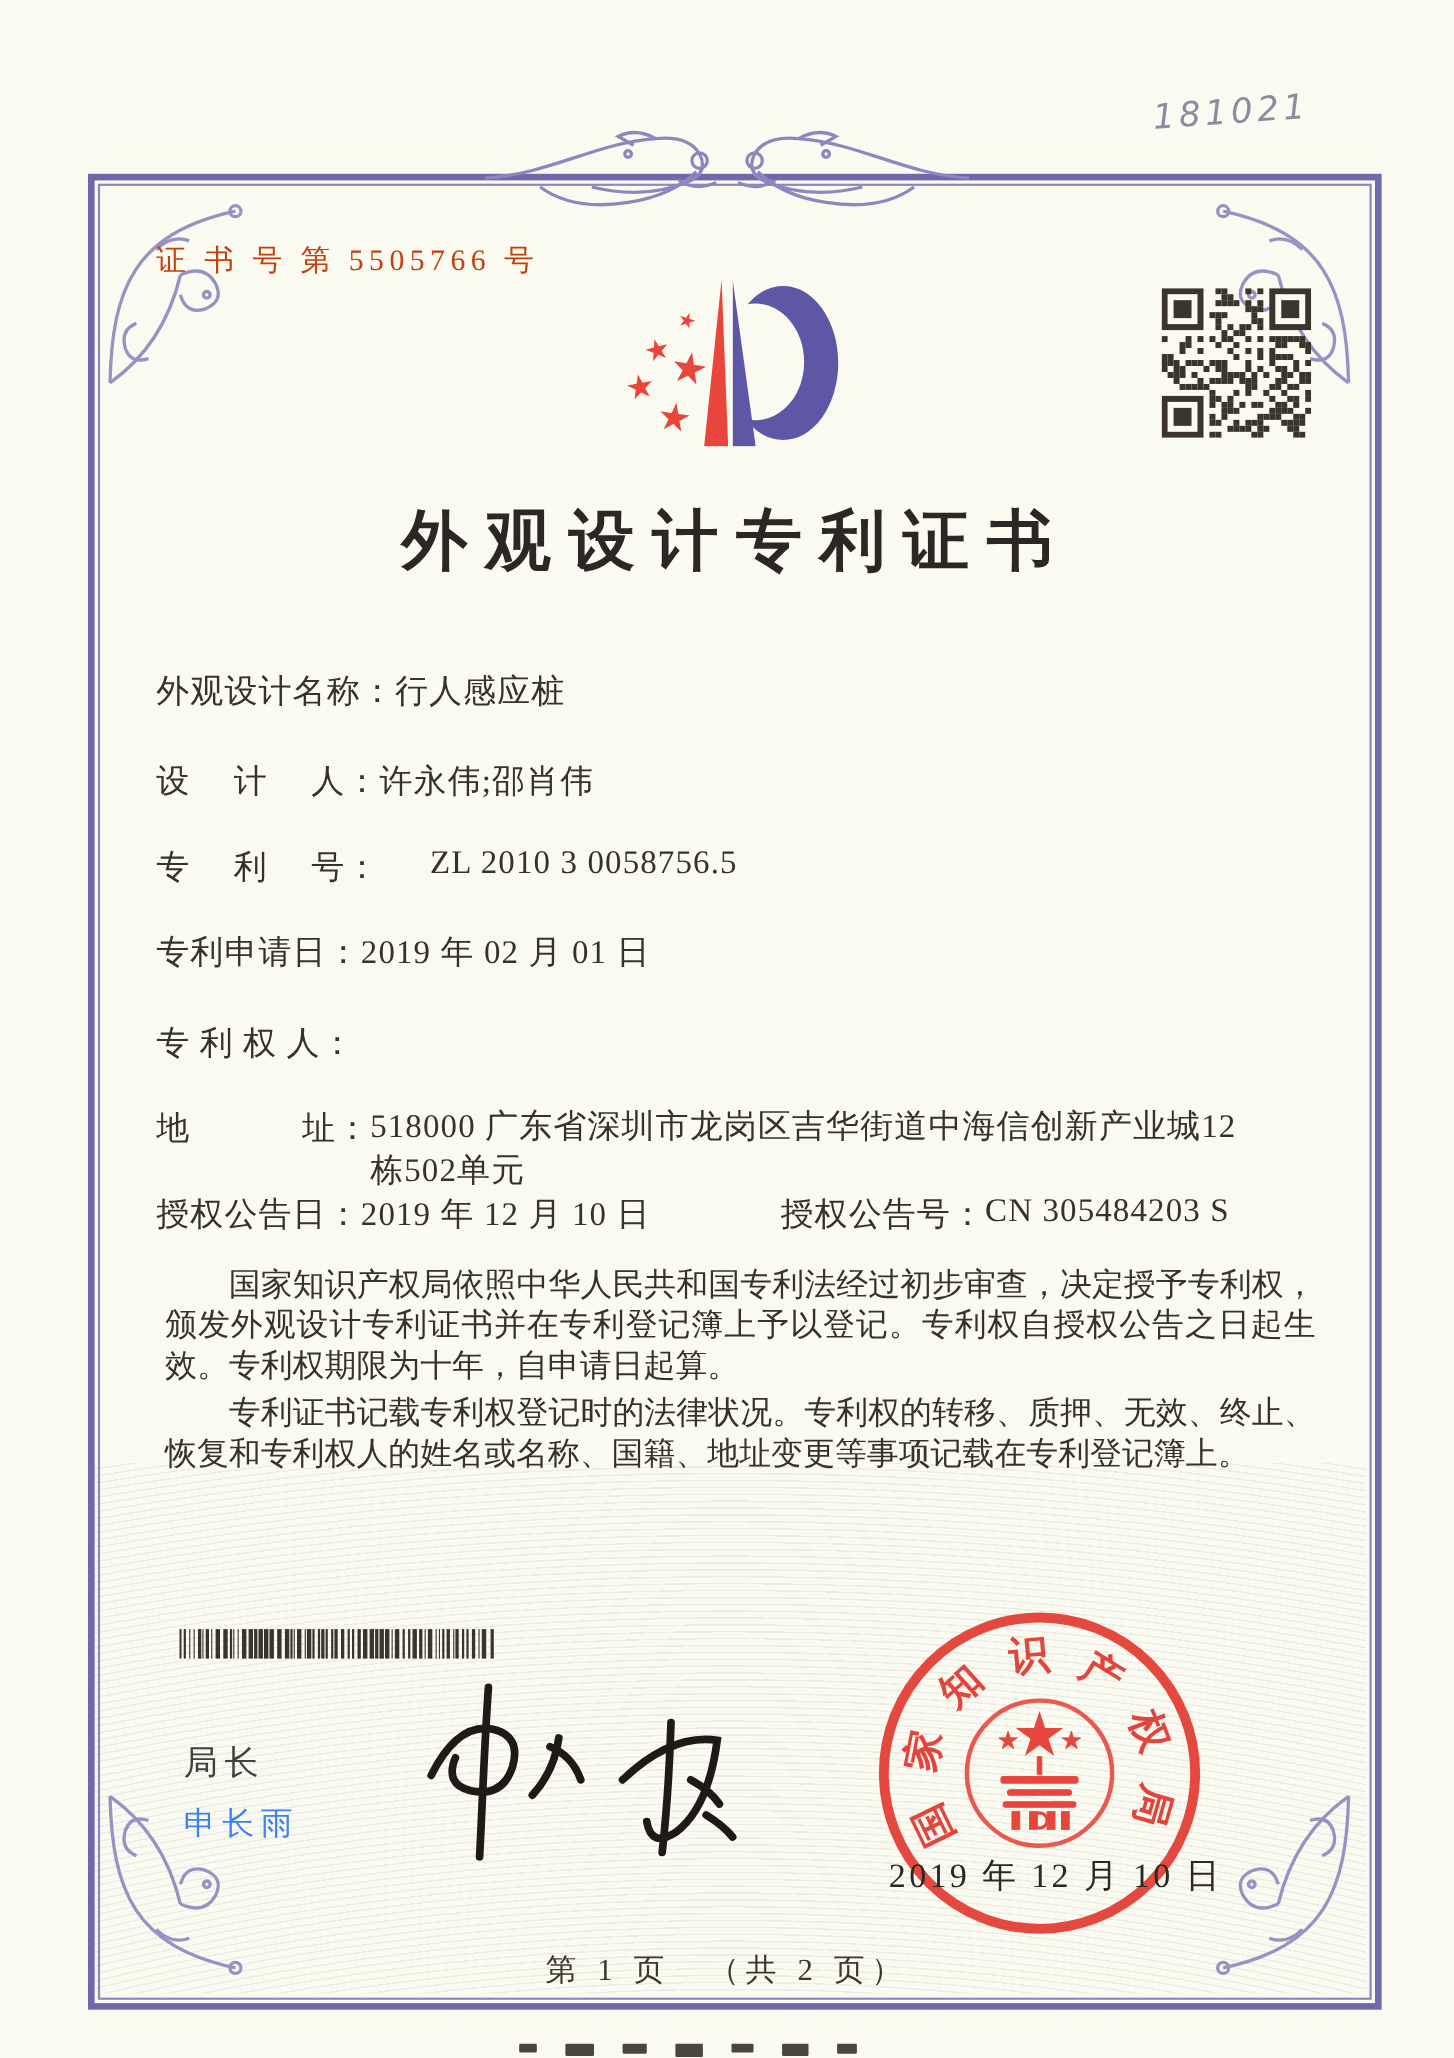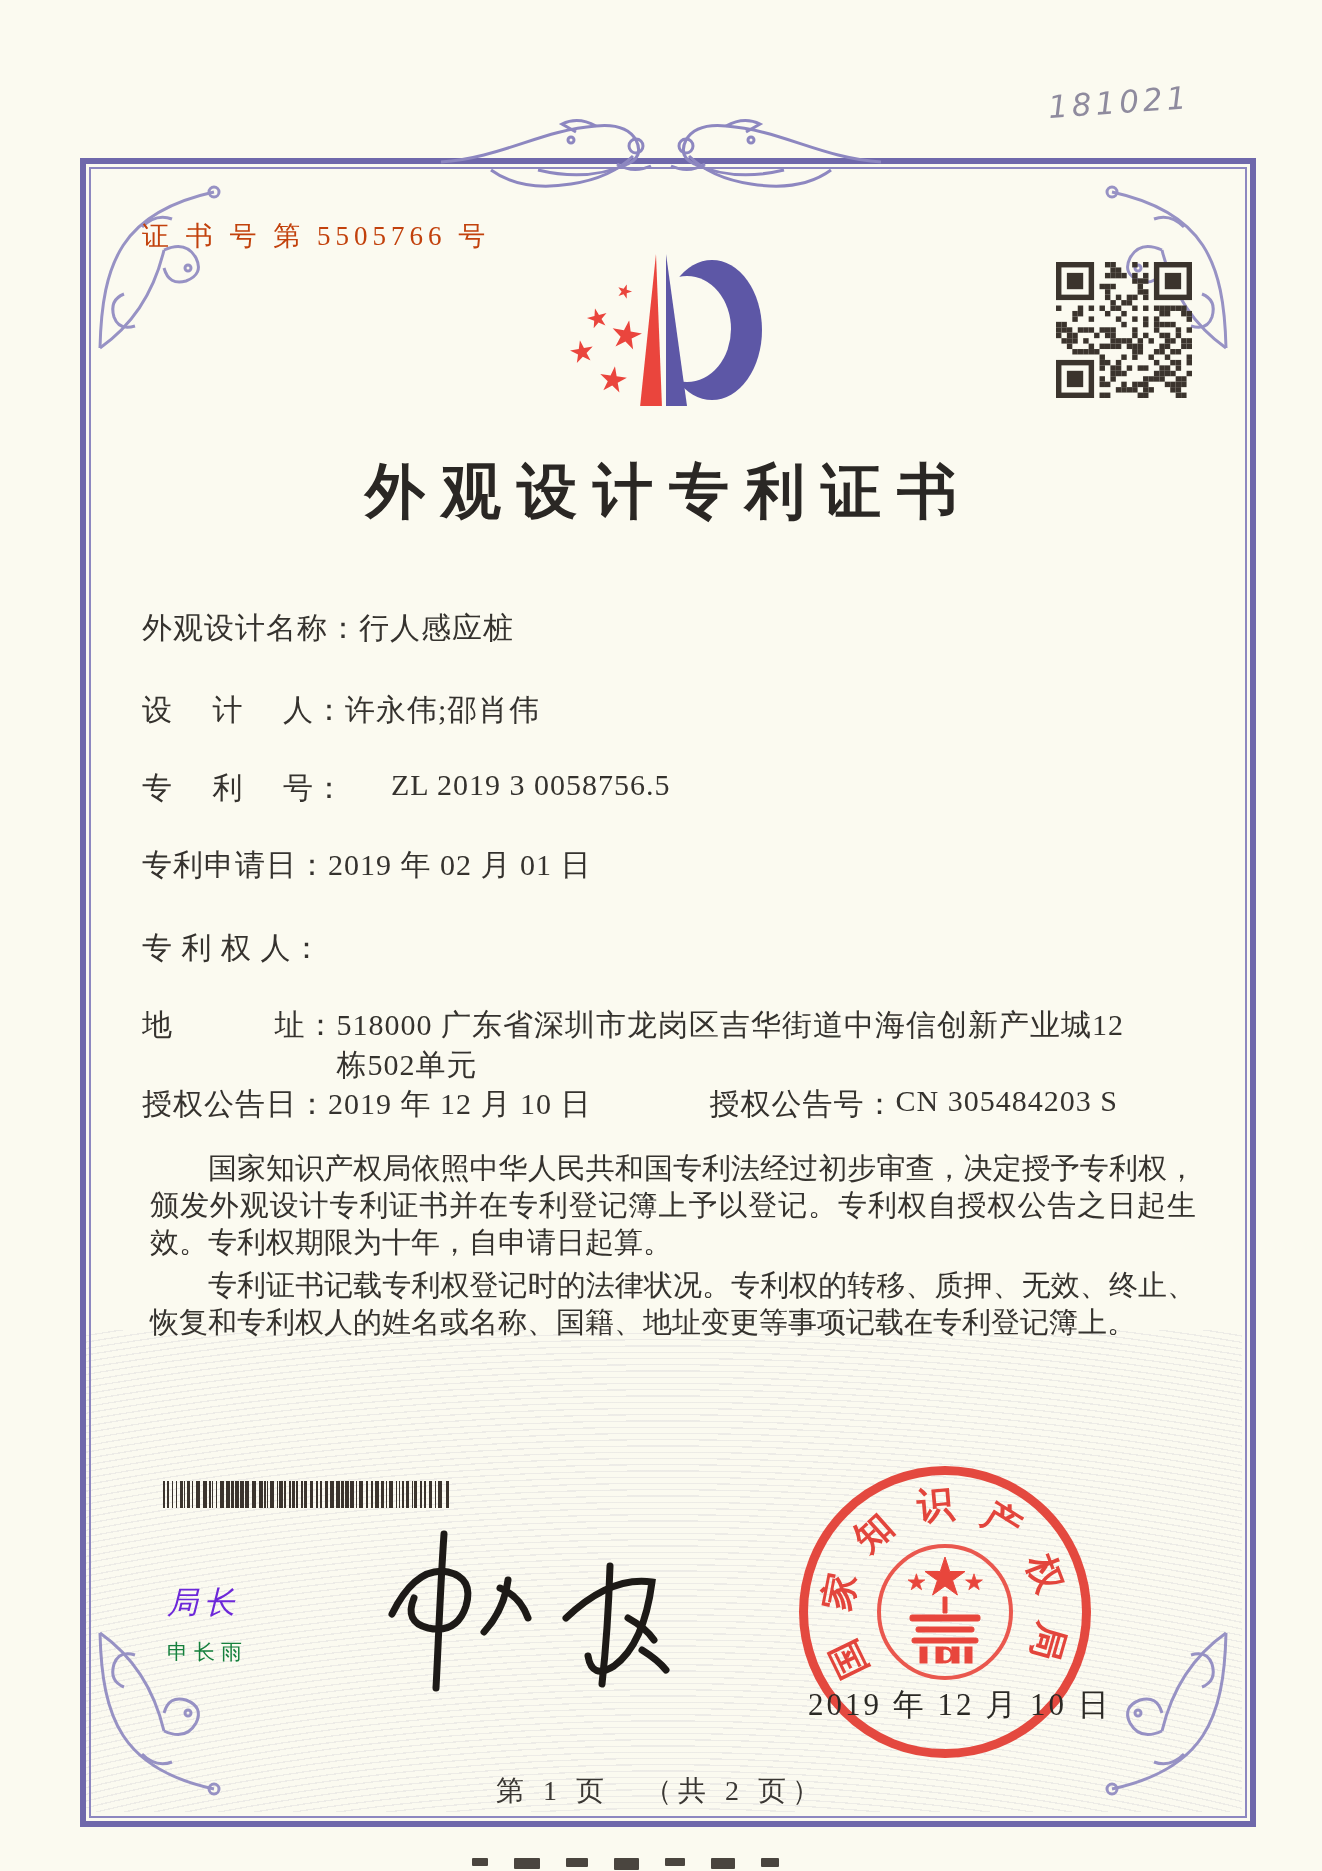--- a/index.html
+++ b/index.html
@@ -66,22 +66,22 @@
   .f1{top:608px;} .f2{top:690px;} .f3{top:768px;gap:46px;} .f4{top:845px;} .f5{top:928px;}
   .f6{top:1005px;} .f6 .val{width:790px; line-height:40px;}
   .f7{top:1084px;} .f7 .pair2{margin-left:118px; display:flex;}
   
   .body-text{position:absolute; left:150px; top:1150px; width:1046px;}
   .body-text p{margin:0 0 6px 0; font-size:29px; line-height:37px; text-indent:58px;
     text-align:justify; color:#35322e;}
   
   .barcode{position:absolute; left:163px; top:1481px; width:286px; height:27px;}
   
-  .director-role{position:absolute; left:167px; top:1582px; font-size:31px; letter-spacing:6px; color:#6d28d9;font-style:italic;}
-  .director-name{position:absolute; left:167px; top:1638px; font-size:21px; letter-spacing:6px; color:#15803d;}
+  .director-role{position:absolute; left:167px; top:1582px; font-size:31px; letter-spacing:6px; color:#404040;}
+  .director-name{position:absolute; left:167px; top:1638px; font-size:29px; letter-spacing:6px; color:#3b82f6;}
   .signature{position:absolute; left:352px; top:1522px; width:350px; height:190px;}
   
   .seal{position:absolute; left:799px; top:1466px; width:274px; height:274px;
     border:9px solid rgba(226,59,49,.93); border-radius:50%;}
   .seal-ch{position:absolute; left:50%; top:50%; font-size:37px; font-weight:bold;
     color:rgba(226,59,49,.95); font-family:"Liberation Serif",serif;}
   .c0{transform:translate(-50%,-50%) rotate(-116deg) translateY(-107px);}
   .c1{transform:translate(-50%,-50%) rotate(-79deg)  translateY(-107px);}
   .c2{transform:translate(-50%,-50%) rotate(-42deg)  translateY(-107px);}
   .c3{transform:translate(-50%,-50%) rotate(-5deg)   translateY(-107px);}
@@ -393,21 +393,21 @@
   <div class="field f2">
     <span class="lab">设　 计　 人：</span>
     <span class="val">许永伟;邵肖伟</span>
   </div>
   <div class="field f1">
     <span class="lab">外观设计名称：</span>
     <span class="val">行人感应桩</span>
   </div>
   <div class="field f3">
     <span class="lab">专　 利　 号：</span>
-    <span class="val">ZL 2019 3 0058756.5</span>
+    <span class="val">ZL 2010 3 0058756.5</span>
   </div>
   <div class="field f4">
     <span class="lab">专利申请日：</span>
     <span class="val">2019 年 02 月 01 日</span>
   </div>
   <div class="field f5">
     <span class="lab">专 利 权 人：</span>
   </div>
   <div class="field f6">
     <span class="lab">地　　　 址：</span>

